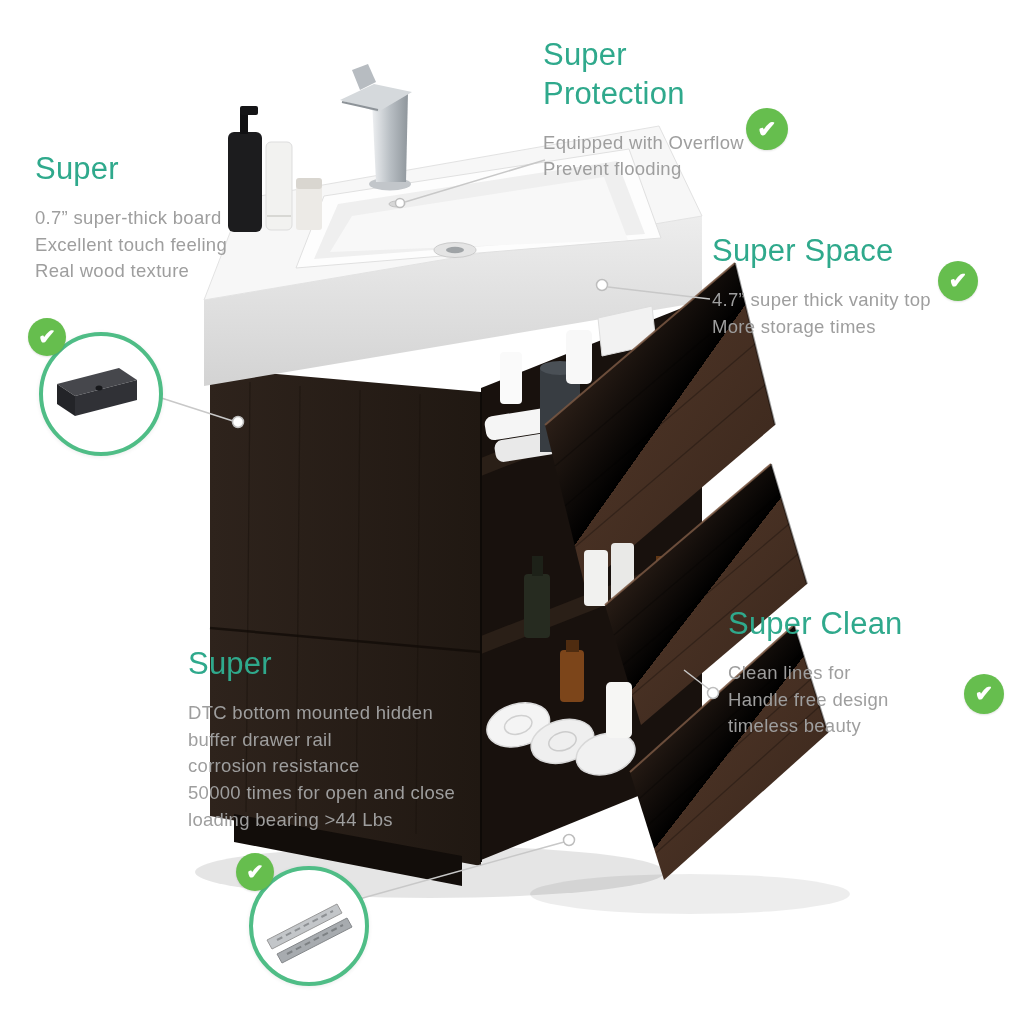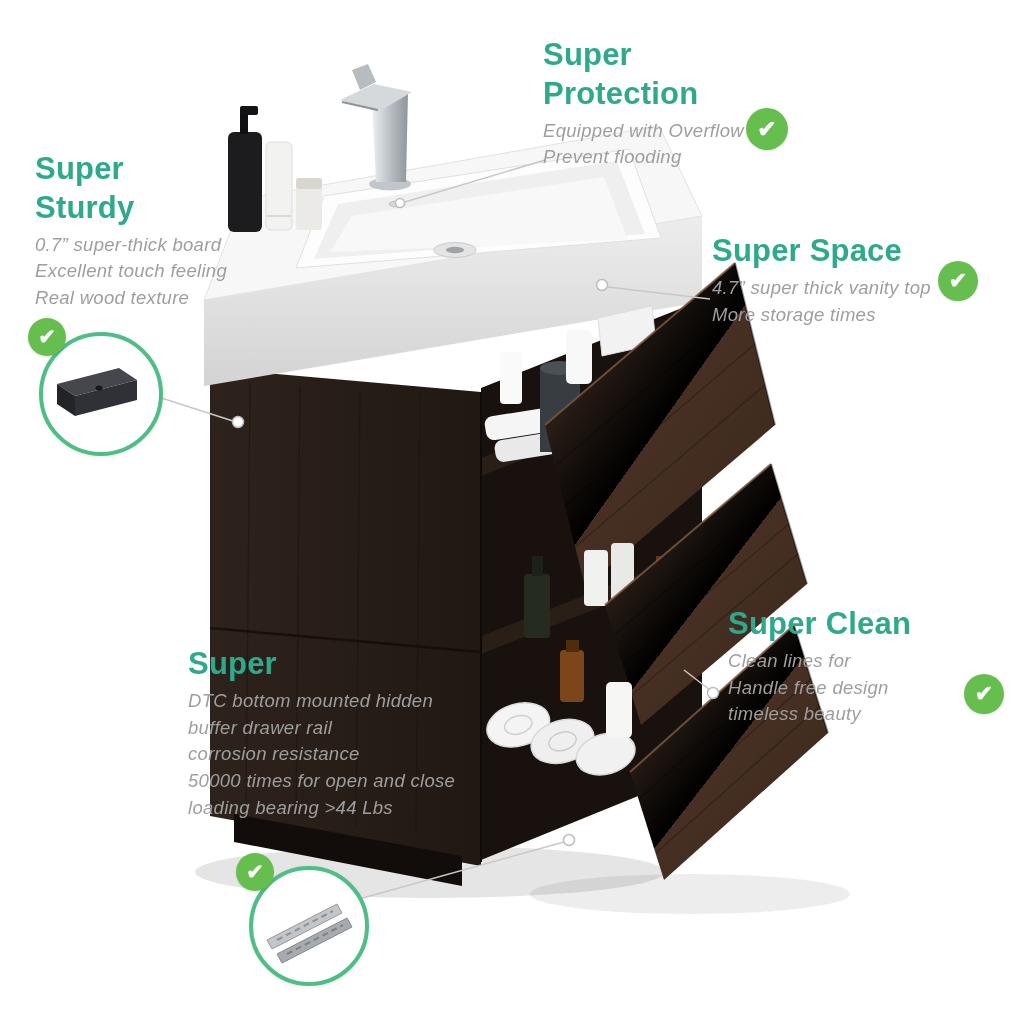--- a/index.html
+++ b/index.html
@@ -10,24 +10,24 @@
     --line:#C8C8C8;
   }
   html,body{margin:0;padding:0;}
   body{
     width:1024px;height:1024px;position:relative;background:#ffffff;
     font-family:"Liberation Sans", sans-serif;overflow:hidden;
   }
   .scene{position:absolute;left:0;top:0;}
   .callout{position:absolute;}
   .callout-title{
-    color:var(--heading);font-weight:700;font-size:31px;line-height:1.25;letter-spacing:.2px;
+    color:var(--heading);font-weight:400;font-size:31px;line-height:1.25;letter-spacing:.2px;
   }
   .callout-desc{
-    color:var(--bodyText);font-size:18.5px;line-height:1.45;letter-spacing:.3px;margin-top:4px;font-weight:400;font-style:italic;
+    color:var(--bodyText);font-size:18.5px;line-height:1.45;letter-spacing:.3px;margin-top:16px;font-weight:400;
   }
   .badge{
     position:absolute;border-radius:50%;background:var(--badge);color:#ffffff;
     display:flex;align-items:center;justify-content:center;font-weight:700;
     box-shadow:0 1px 2px rgba(0,0,0,.12);
   }
   .badge-lg{width:42px;height:42px;font-size:23px;}
   .badge-md{width:40px;height:40px;font-size:22px;}
   .badge-sm{width:38px;height:38px;font-size:21px;}
   .inset{
@@ -208,21 +208,20 @@
     <div>Prevent flooding</div>
   </div>
 </div>
 <div class="badge badge-lg" id="badge-protection">
   <span>✔</span>
 </div>
 
 <div class="callout" id="callout-sturdy">
   <div class="callout-title">
     <div>Super</div>
-    <div>Sturdy</div>
   </div>
   <div class="callout-desc">
     <div>0.7” super-thick board</div>
     <div>Excellent touch feeling</div>
     <div>Real wood texture</div>
   </div>
 </div>
 <div class="inset" id="inset-sturdy">
   <svg width="108" height="108" viewBox="0 0 108 108">
     <polygon points="14,48 76,32 94,44 32,60" fill="#46474c"></polygon>

